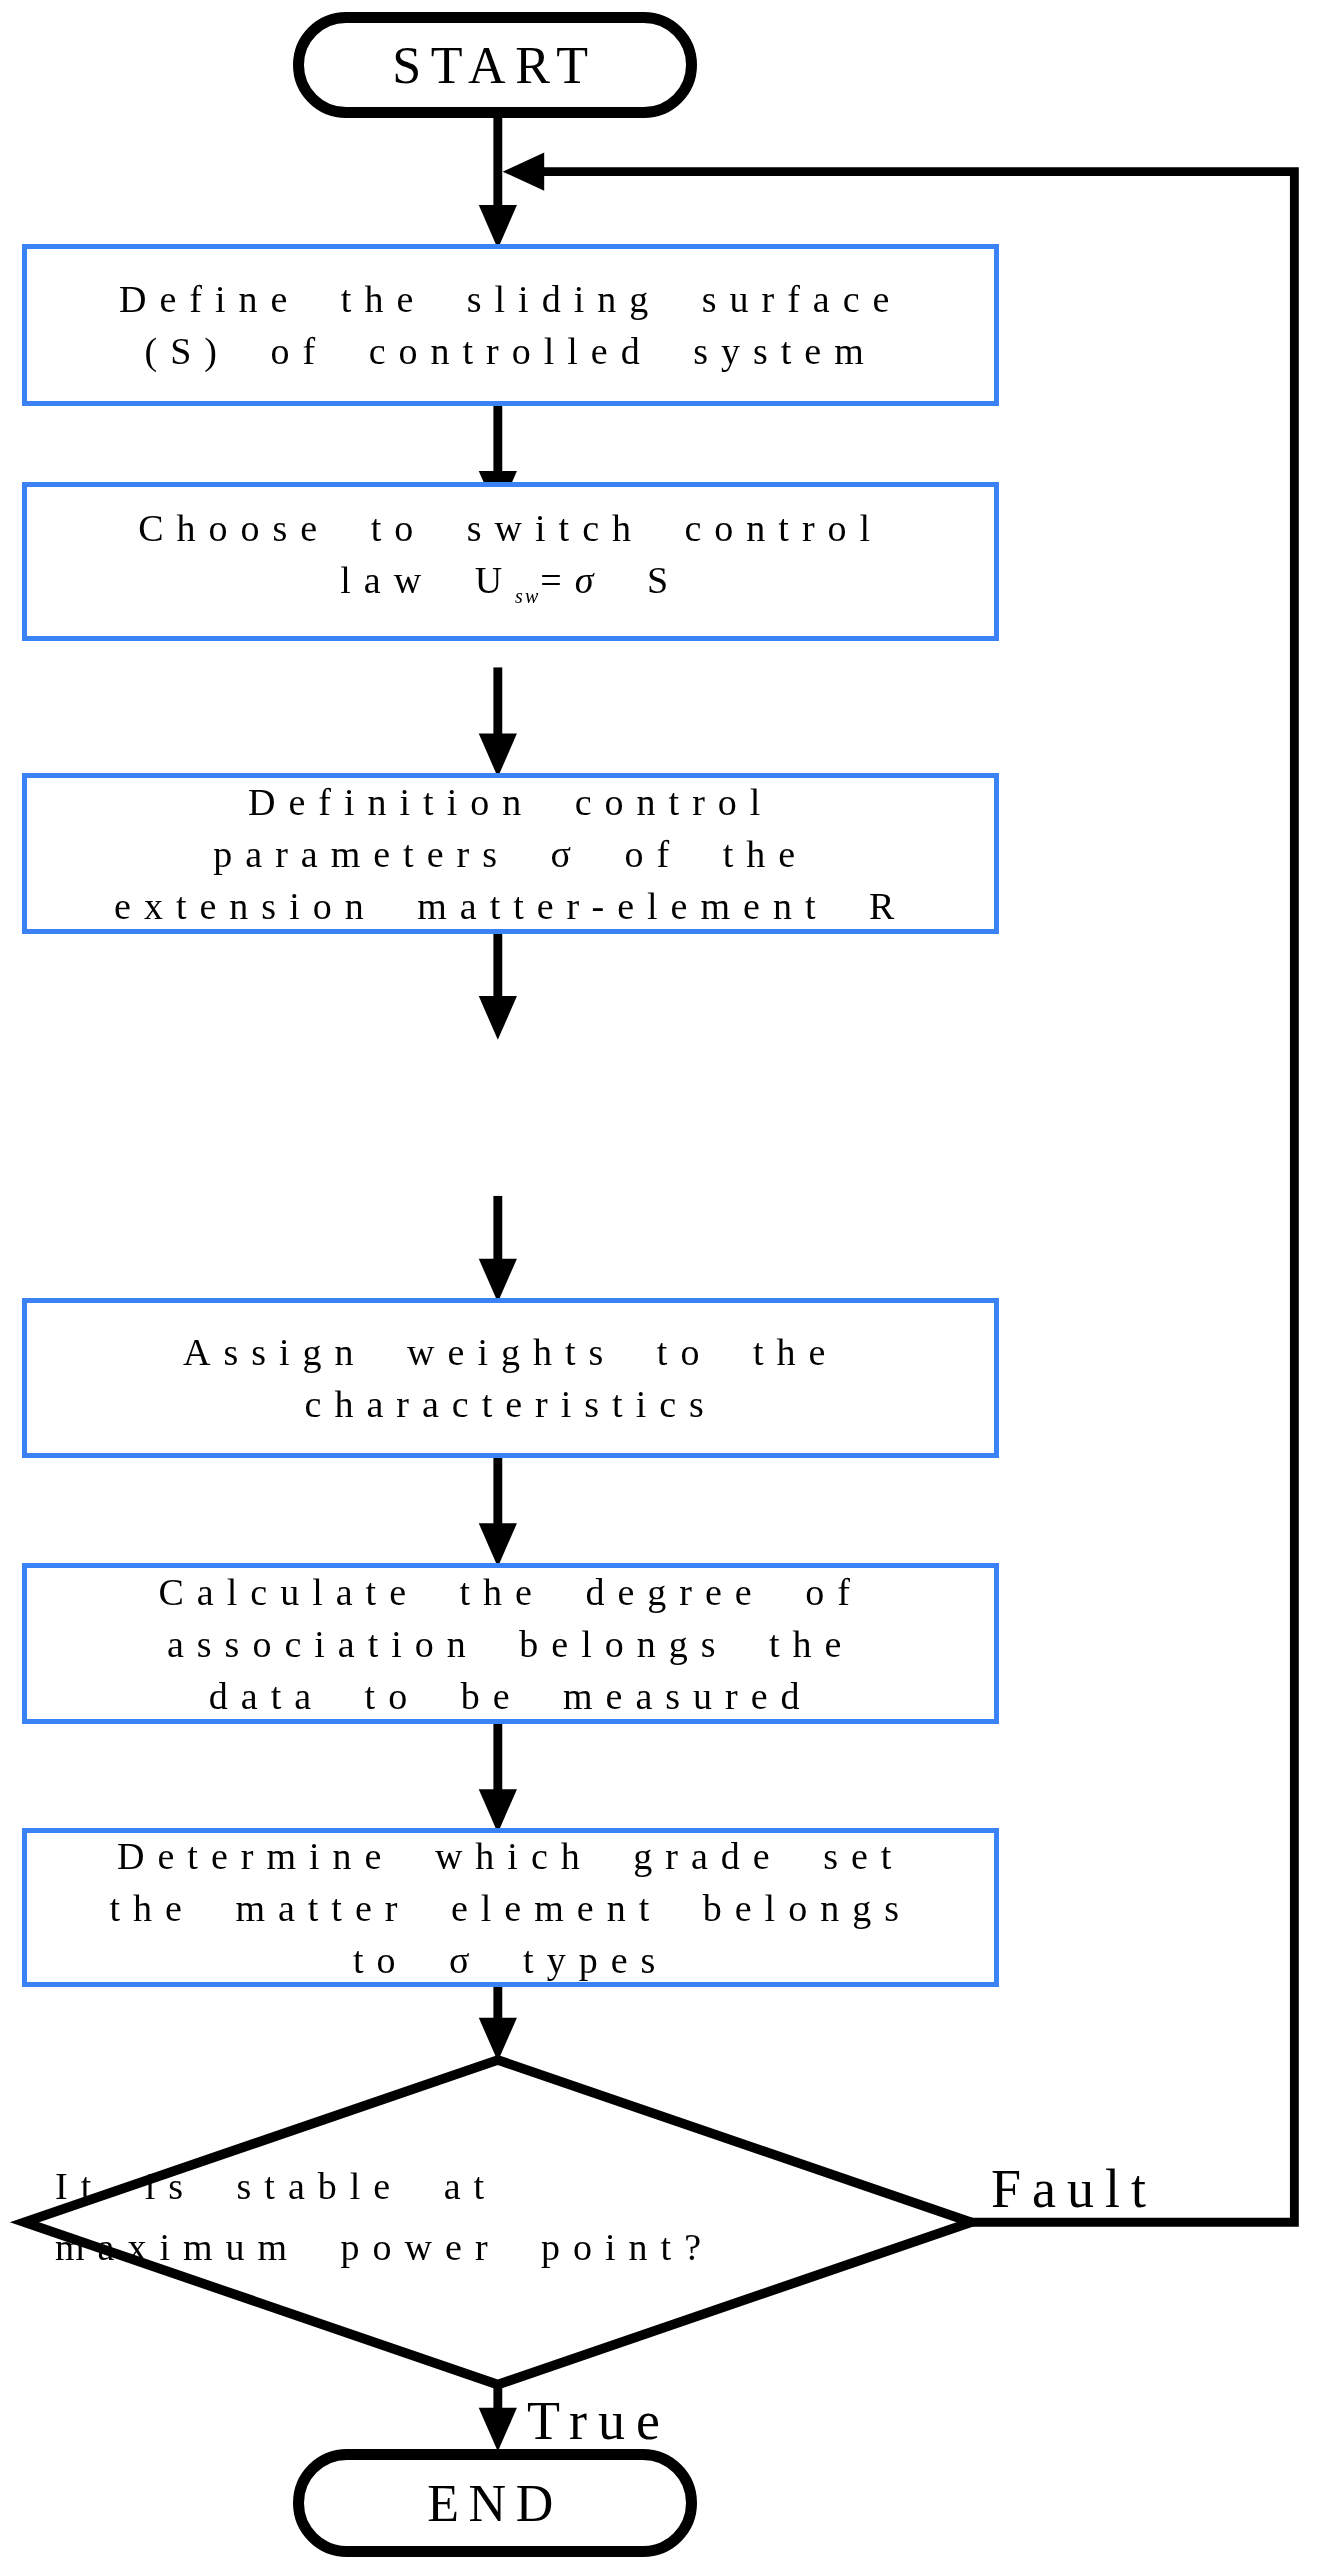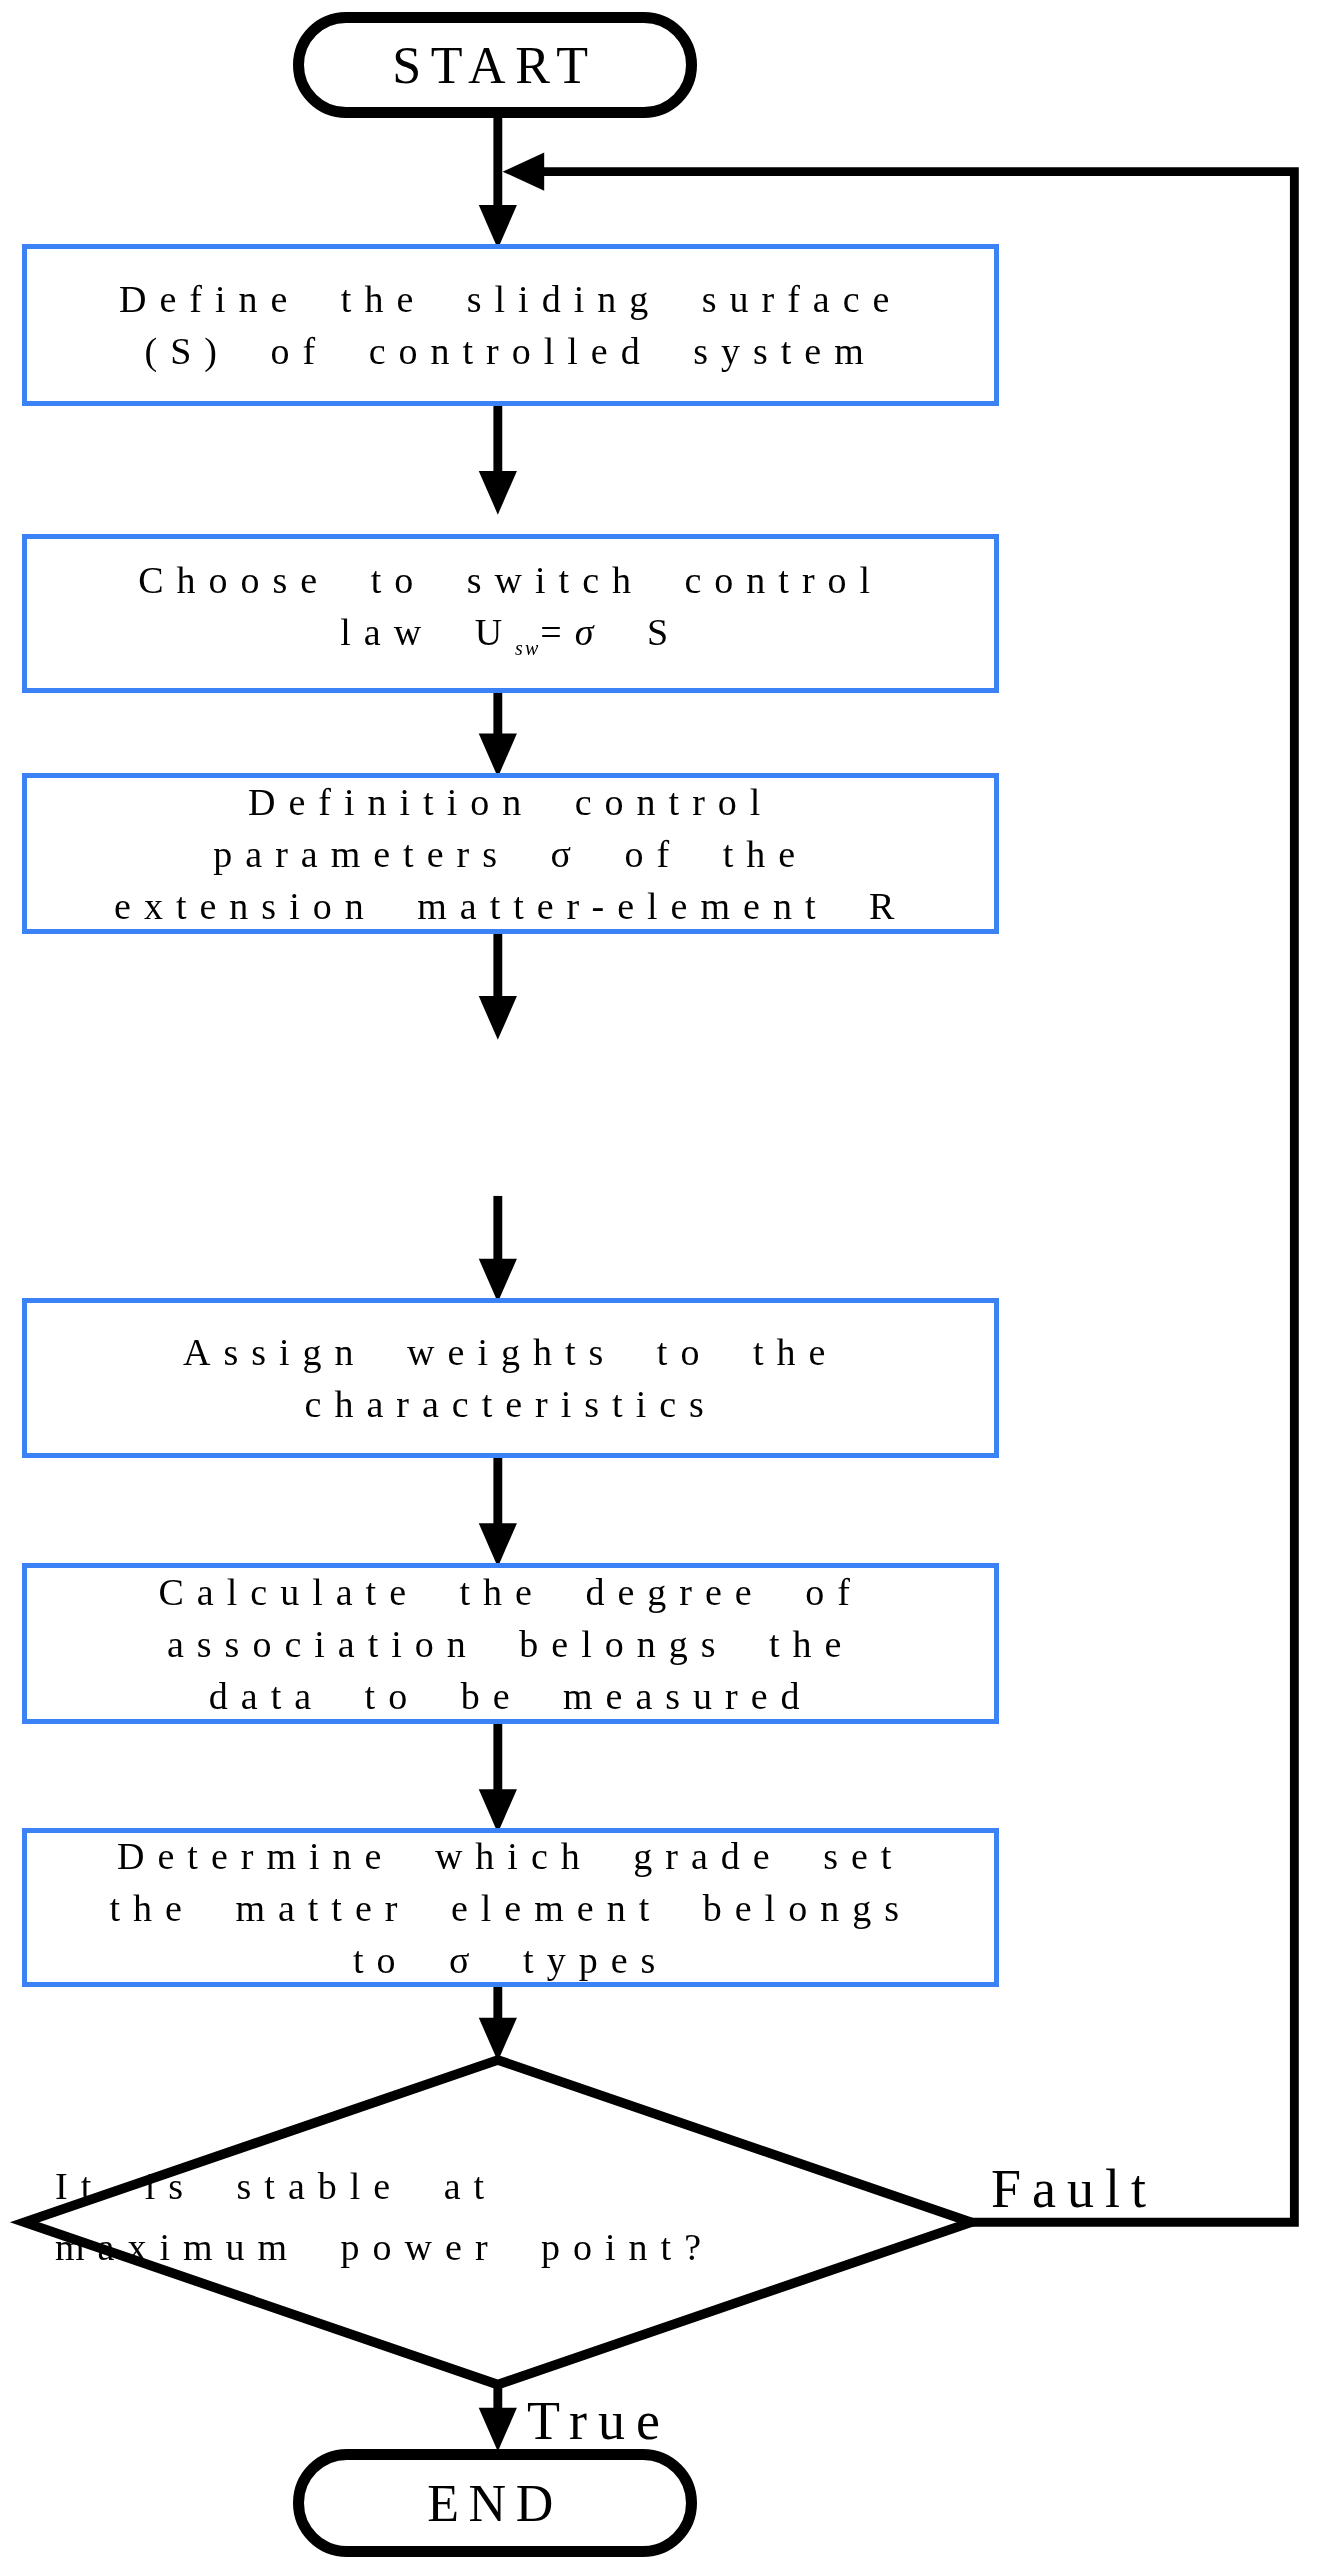--- a/index.html
+++ b/index.html
@@ -41,21 +41,21 @@
     width: 977px;
     border: 5px solid #3b82f6;
     font-size: 38px;
     line-height: 52px;
     letter-spacing: 13px;
     word-spacing: 18px;
     white-space: nowrap;
     margin-left: 12px;
   }
   #box1 { top: 244px;  height: 162px; }
-  #box2 { top: 534px;  height: 159px; }
+  #box2 { top: 482px;  height: 159px; }
   #box3 { top: 773px; height: 161px; }
   #box4 { top: 1036px; height: 162px; }
   #box5 { top: 1298px; height: 160px; }
   #box6 { top: 1563px; height: 161px; }
   #box7 { top: 1828px; height: 159px; }
   #start { top: 12.3px;   height: 106px; }
   #end   { top: 2449px; height: 108px; }
   .diamond-label {
     position: absolute;
     left: 55px;

